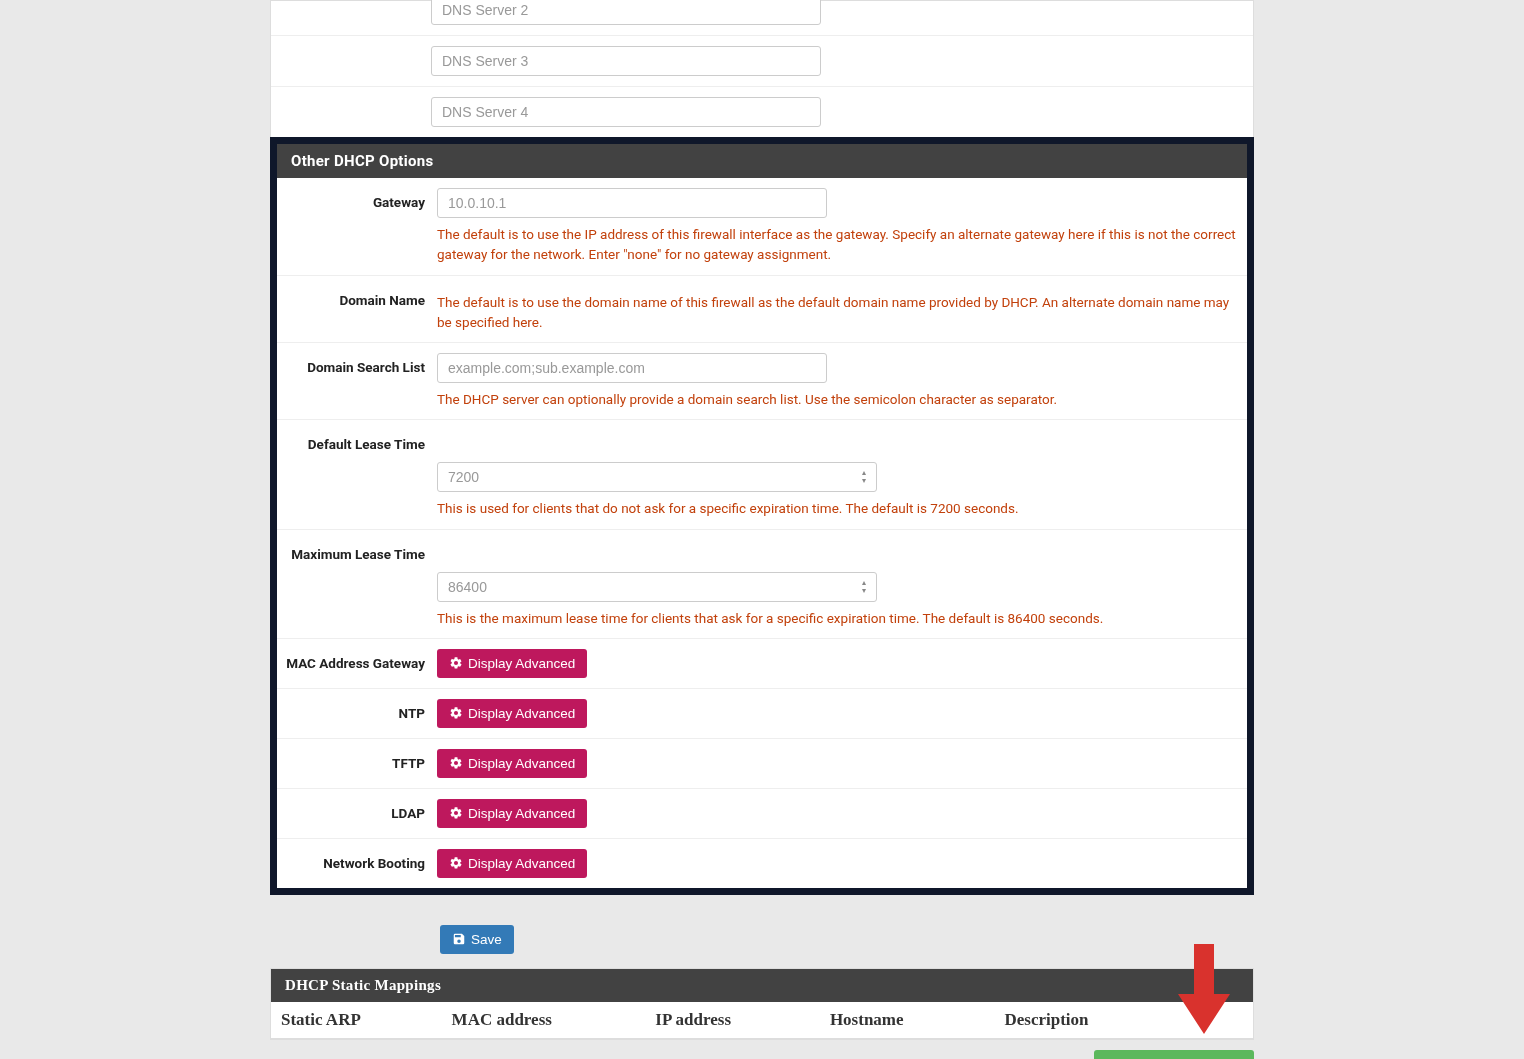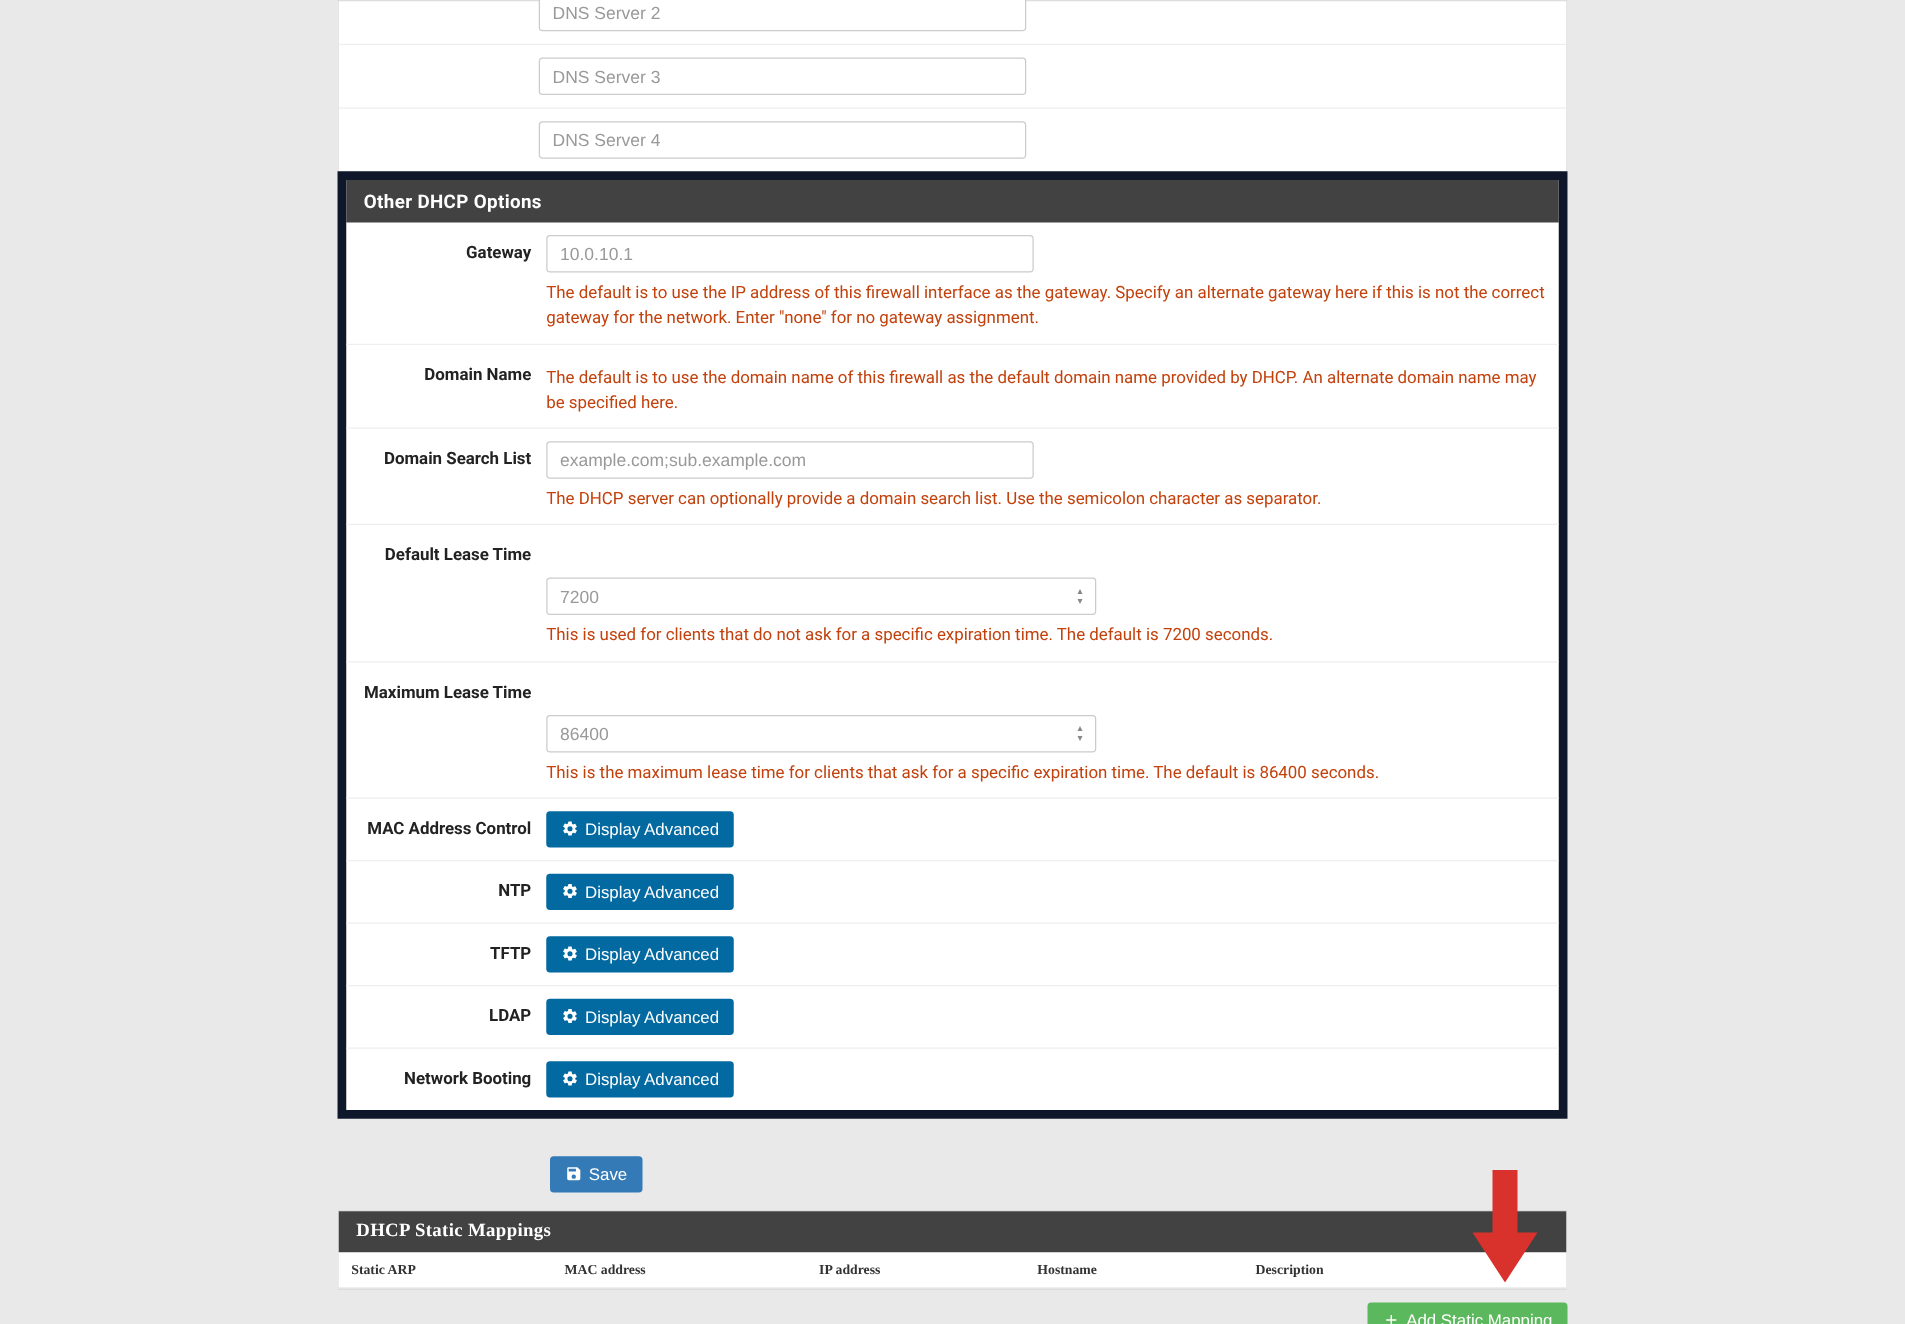--- a/index.html
+++ b/index.html
@@ -90,21 +90,21 @@
       display: inline-flex;
       align-items: center;
       padding: 7px 12px;
       border: none;
       border-radius: 3px;
       font-size: 13.5px;
       cursor: pointer;
       color: #fff;
     }
     .btn-info {
-      background: #0369a1;
+      background: #be185d;
     }
     .btn-primary {
       background: #337ab7;
     }
     .btn-success {
       background: #5cb85c;
     }
     .btn .icon {
       margin-right: 5px;
       display: inline-flex;
@@ -129,21 +129,21 @@
       color: #fff;
       padding: 8px 14px;
       font-weight: bold;
       font-size: 15px;
       letter-spacing: 0.3px;
     }
     .table-head-row {
       display: flex;
       padding: 8px 6px;
       font-weight: bold;
-      font-size: 11px;
+      font-size: 17px;
       border-bottom: 1px solid #ddd;
       background: #fff;
     }
     .col-staticarp { width: 18%; padding-left: 4px; }
     .col-mac { width: 21%; }
     .col-ip { width: 18%; }
     .col-host { width: 18%; }
     .col-desc { flex: 1; }
     .add-btn-row {
       text-align: right;
@@ -239,21 +239,21 @@
           <div class="spinner">
             <span>▴</span>
                 <span>▾</span>
           </div>
         </div>
         <div class="help-text">This is the maximum lease time for clients that ask for a specific expiration time. The default is 86400 seconds.</div>
       </div>
     </div>
 
     <div class="form-row">
-      <div class="form-label">MAC Address Control</div>
+      <div class="form-label">MAC Address Gateway</div>
       <div class="form-control-wrap">
         <button class="btn btn-info">
           <span class="icon">
             <svg viewBox="0 0 24 24">
                   <path d="M19.14 12.94a7.07 7.07 0 000-1.88l2.03-1.58a.5.5 0 00.12-.64l-1.92-3.32a.5.5 0 00-.6-.22l-2.39.96a7.03 7.03 0 00-1.62-.94l-.36-2.54A.5.5 0 0013.92 2h-3.84a.5.5 0 00-.49.42l-.36 2.54c-.58.24-1.12.55-1.62.94l-2.39-.96a.5.5 0 00-.6.22L2.7 8.48a.5.5 0 00.12.64l2.03 1.58a7.07 7.07 0 000 1.88l-2.03 1.58a.5.5 0 00-.12.64l1.92 3.32c.14.24.43.34.6.22l2.39-.96c.5.39 1.04.7 1.62.94l.36 2.54a.5.5 0 00.49.42h3.84a.5.5 0 00.49-.42l.36-2.54c.58-.24 1.12-.55 1.62-.94l2.39.96c.27.12.46-.02.6-.22l1.92-3.32a.5.5 0 00-.12-.64l-2.03-1.58zM12 15.5A3.5 3.5 0 1115.5 12 3.5 3.5 0 0112 15.5z"></path>
                 </svg>
           </span>
           <span>Display Advanced</span>
         </button>
       </div>

